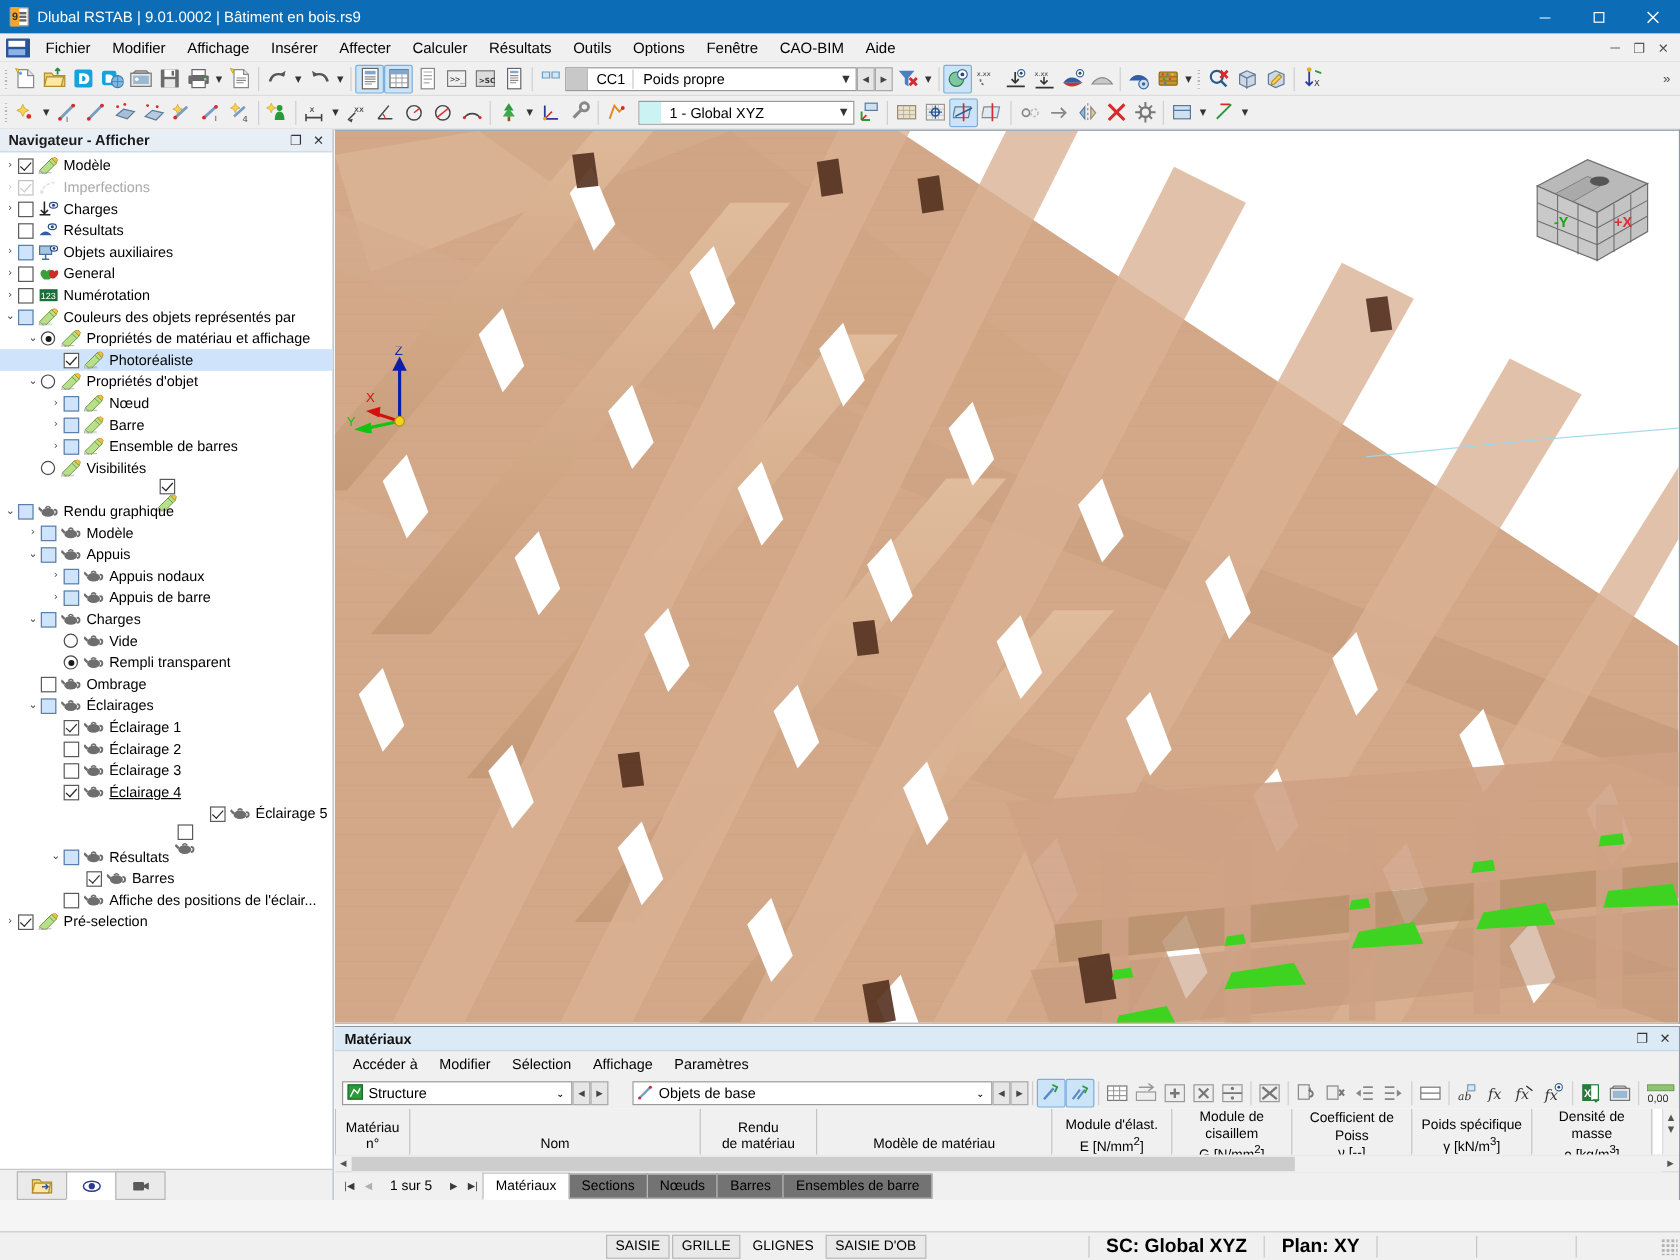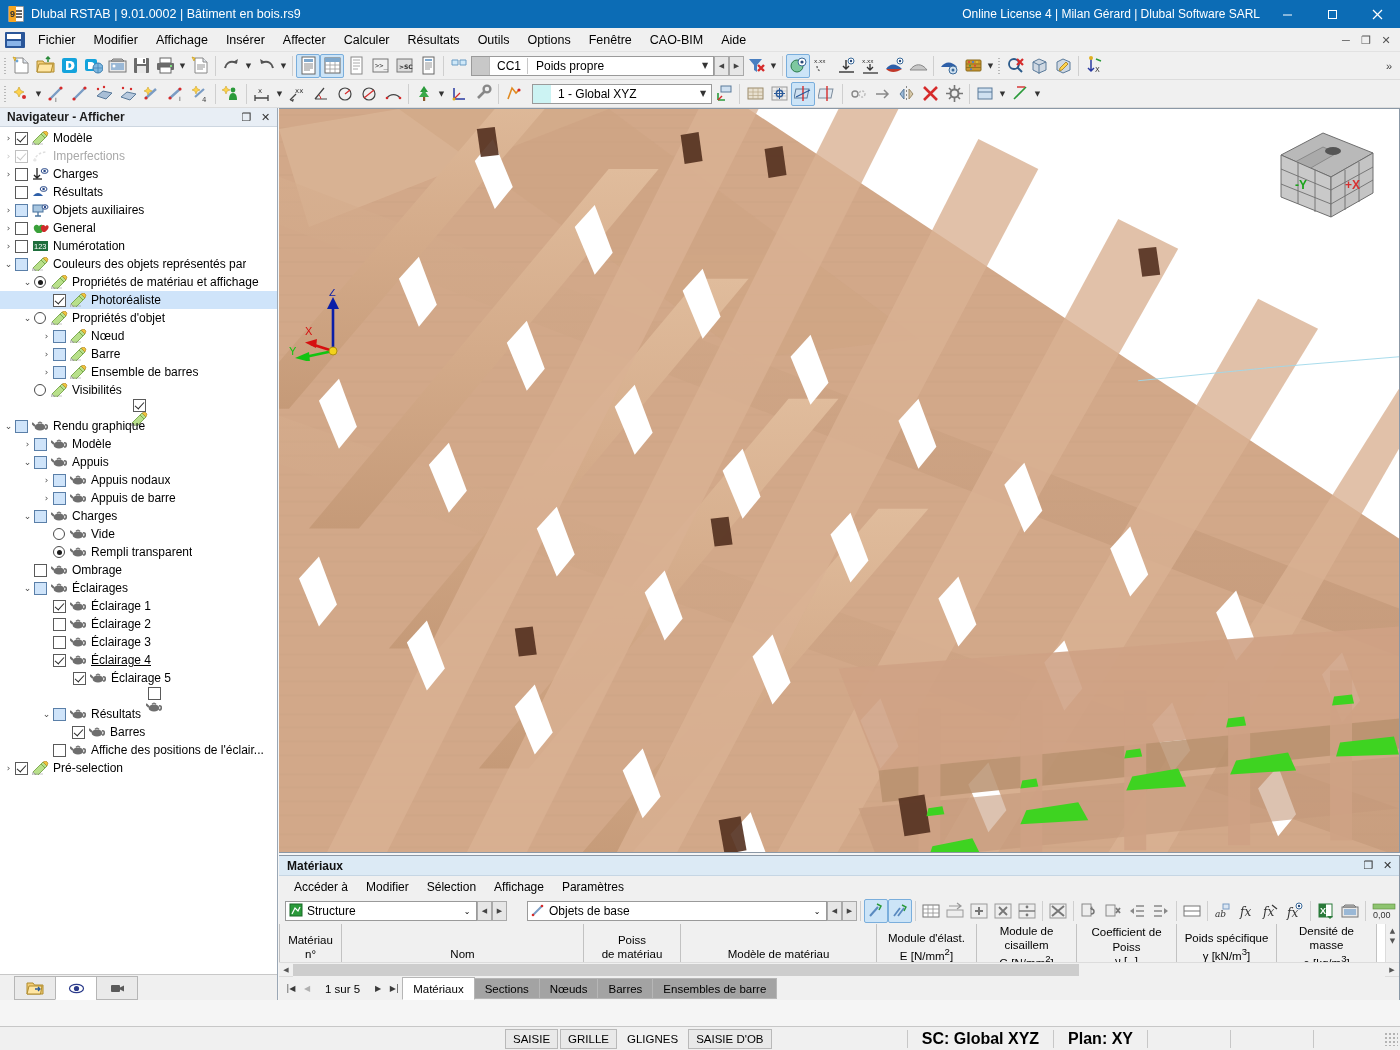--- a/index.html
+++ b/index.html
@@ -251,21 +251,21 @@
     padding-left: 4px; border-top: 1px solid #dcdcdc;
   }
   .pgbtn {
     width: 16px; height: 20px; display: flex; align-items: center; justify-content: center;
     font-size: 8px; color: #3a3a3a; font-family: "DejaVu Sans", sans-serif;
   }
   .pgbtn.dim { color: #b0b0b0; }
   .pg-label { font-size: 11.5px; padding: 0 10px; white-space: nowrap; }
   .ttab {
     height: 21px; line-height: 20px; padding: 0 10px; font-size: 11.5px;
-    border: 1px solid #b6b6b6; background: #a3a3a3; margin-right: -1px;
+    border: 1px solid #b6b6b6; background: #737373; margin-right: -1px;
     white-space: nowrap;
   }
   .ttab.on { background: #fff; border-bottom-color: #fff; height: 23px; line-height: 22px; }
 
   
   .statusbar {
     position: absolute; left: 0; bottom: 0; right: 0; height: 24px; background: #f0f0f0;
     border-top: 1px solid #c7c7c7; display: flex; align-items: center;
   }
   .sb-btn {
@@ -283,21 +283,20 @@
   }
 </style>
 </head>
 <body>
 
 <div id="app">
 
   <div class="titlebar">
     <span class="app-icon"></span>
     <span class="title-text">Dlubal RSTAB | 9.01.0002 | Bâtiment en bois.rs9</span>
-    <span class="title-right">Online License 4 | Milan Gérard | Dlubal Software SARL</span>
     <div class="win-btns">
       <div class="win-btn">
         <svg width="11" height="11" viewBox="0 0 11 11">
             <line x1="1" y1="6" x2="10" y2="6" stroke="#fff" stroke-width="1"></line>
           </svg>
       </div>
       <div class="win-btn">
         <svg width="11" height="11" viewBox="0 0 11 11">
             <rect x="1.5" y="1.5" width="8" height="8" fill="none" stroke="#fff" stroke-width="1"></rect>
           </svg>
@@ -1142,21 +1141,21 @@
             <span class="twist"></span>
             <span class="cbx checked"></span>
             <span class="ticon"><svg width="17" height="14" viewBox="0 0 17 14">
                 <ellipse cx="8" cy="8" rx="5.4" ry="3.6" fill="#6e6e6e"></ellipse>
                 <path d="M13 6c3-1 3 4 0 4" fill="none" stroke="#6e6e6e" stroke-width="1.6"></path>
                 <path d="M3 7L0 4" stroke="#6e6e6e" stroke-width="2"></path>
                 <path d="M6 4.4q2-2.6 4 0" fill="none" stroke="#6e6e6e" stroke-width="1.4"></path>
               </svg></span>
             <span class="tlabel">Éclairage 4</span>
           </div>
-          <div class="trow" style="padding-left: 60px;">
+          <div class="trow" style="padding-left: 60px; justify-content: flex-end;">
             <span class="twist"></span>
             <span class="cbx checked"></span>
             <span class="ticon"><svg width="17" height="14" viewBox="0 0 17 14">
                 <ellipse cx="8" cy="8" rx="5.4" ry="3.6" fill="#6e6e6e"></ellipse>
                 <path d="M13 6c3-1 3 4 0 4" fill="none" stroke="#6e6e6e" stroke-width="1.6"></path>
                 <path d="M3 7L0 4" stroke="#6e6e6e" stroke-width="2"></path>
                 <path d="M6 4.4q2-2.6 4 0" fill="none" stroke="#6e6e6e" stroke-width="1.4"></path>
               </svg></span>
             <span class="tlabel">Éclairage 5</span>
           </div>
@@ -1610,21 +1609,21 @@
               <tr>
                 <th>
                   <div>Matériau</div>
                   <div>n°</div>
                 </th>
                 <th>
                   <div>&nbsp;</div>
                   <div>Nom</div>
                 </th>
                 <th>
-                  <div>Poiss</div>
+                  <div>Rendu</div>
                   <div>de matériau</div>
                 </th>
                 <th>
                   <div>&nbsp;</div>
                   <div>Modèle de matériau</div>
                 </th>
                 <th>
                   <div>Module d'élast.</div>
                   <div>E [N/mm<sup>2</sup>]</div>
                 </th>

